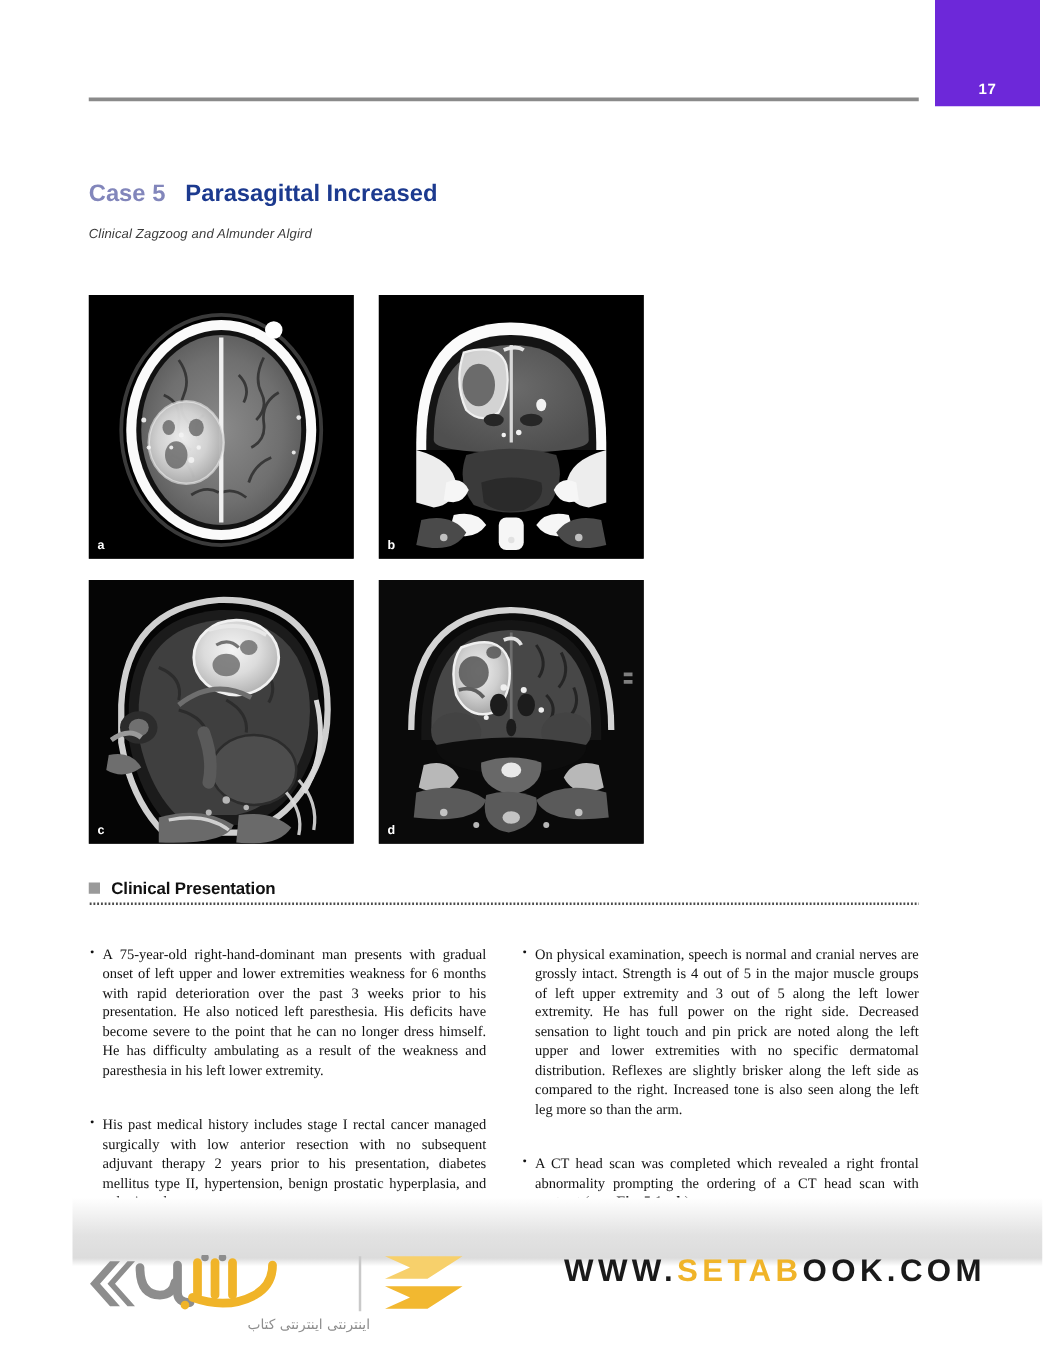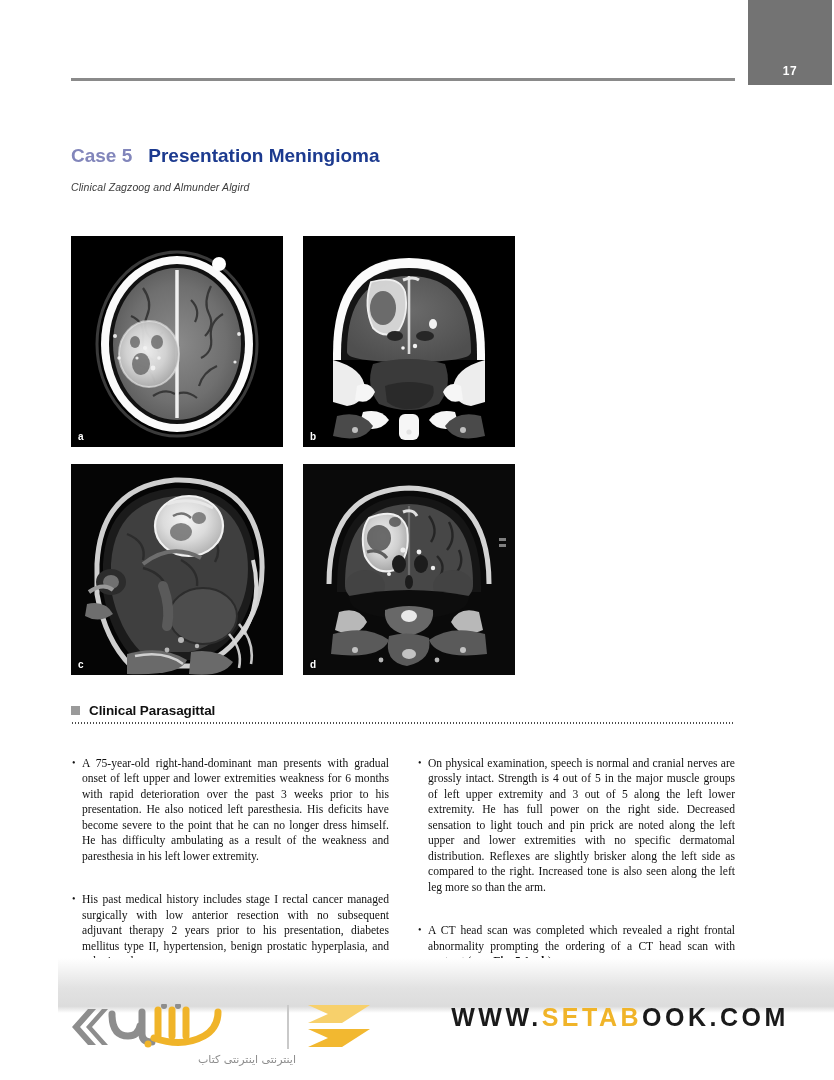--- a/index.html
+++ b/index.html
@@ -19,21 +19,21 @@
     background: #ffffff;
   }
 
   
   .page-tab {
     position: absolute;
     top: 0;
     left: 748px;
     width: 84px;
     height: 85px;
-    background: #737373;
+    background: #6d28d9;
   }
   .page-tab-number {
     position: absolute;
     bottom: 7px;
     left: 0;
     width: 100%;
     text-align: center;
     color: #ffffff;
     font-family: "Liberation Sans", sans-serif;
     font-size: 12px;
@@ -285,21 +285,21 @@
 <div class="page">
 
   <div class="page-tab">
     <div class="page-tab-number">17</div>
   </div>
 
   <div class="header-rule"></div>
 
   <div class="title-block">
     <div class="case-title">
-      <span class="case-label">Case 5</span><span class="case-name">Presentation Meningioma</span>
+      <span class="case-label">Case 5</span><span class="case-name">Parasagittal Increased</span>
     </div>
     <div class="authors">Clinical Zagzoog and Almunder Algird</div>
   </div>
 
   <div class="figure-area">
 
     <div class="fig-row">
 
       <div class="scan">
         <svg viewBox="0 0 212 211" preserveAspectRatio="none">
@@ -580,21 +580,21 @@
         </svg>
         <span class="scan-label">d</span>
       </div>
     </div>
   </div>
 
 
   <div class="section-head">
     <div class="section-head-inner">
       <span class="section-bullet"></span>
-      <span class="section-title">Clinical Parasagittal</span>
+      <span class="section-title">Clinical Presentation</span>
     </div>
     <div class="dotted-rule"></div>
   </div>
 
   <div class="body-cols">
 
     <div class="col">
       <ul class="bullets">
         <li>A 75-year-old right-hand-dominant man presents with gradual onset of left upper and lower extremities weakness for 6 months with rapid deterioration over the past 3 weeks prior to his presentation. He also noticed left paresthesia. His deficits have become severe to the point that he can no longer dress himself. He has difficulty ambulating as a result of the weakness and paresthesia in his left lower extremity.</li>
         <li>His past medical history includes stage I rectal cancer managed surgically with low anterior resection with no subsequent adjuvant therapy 2 years prior to his presentation, diabetes mellitus type II, hypertension, benign prostatic hyperplasia, and colonic polyps.</li>

